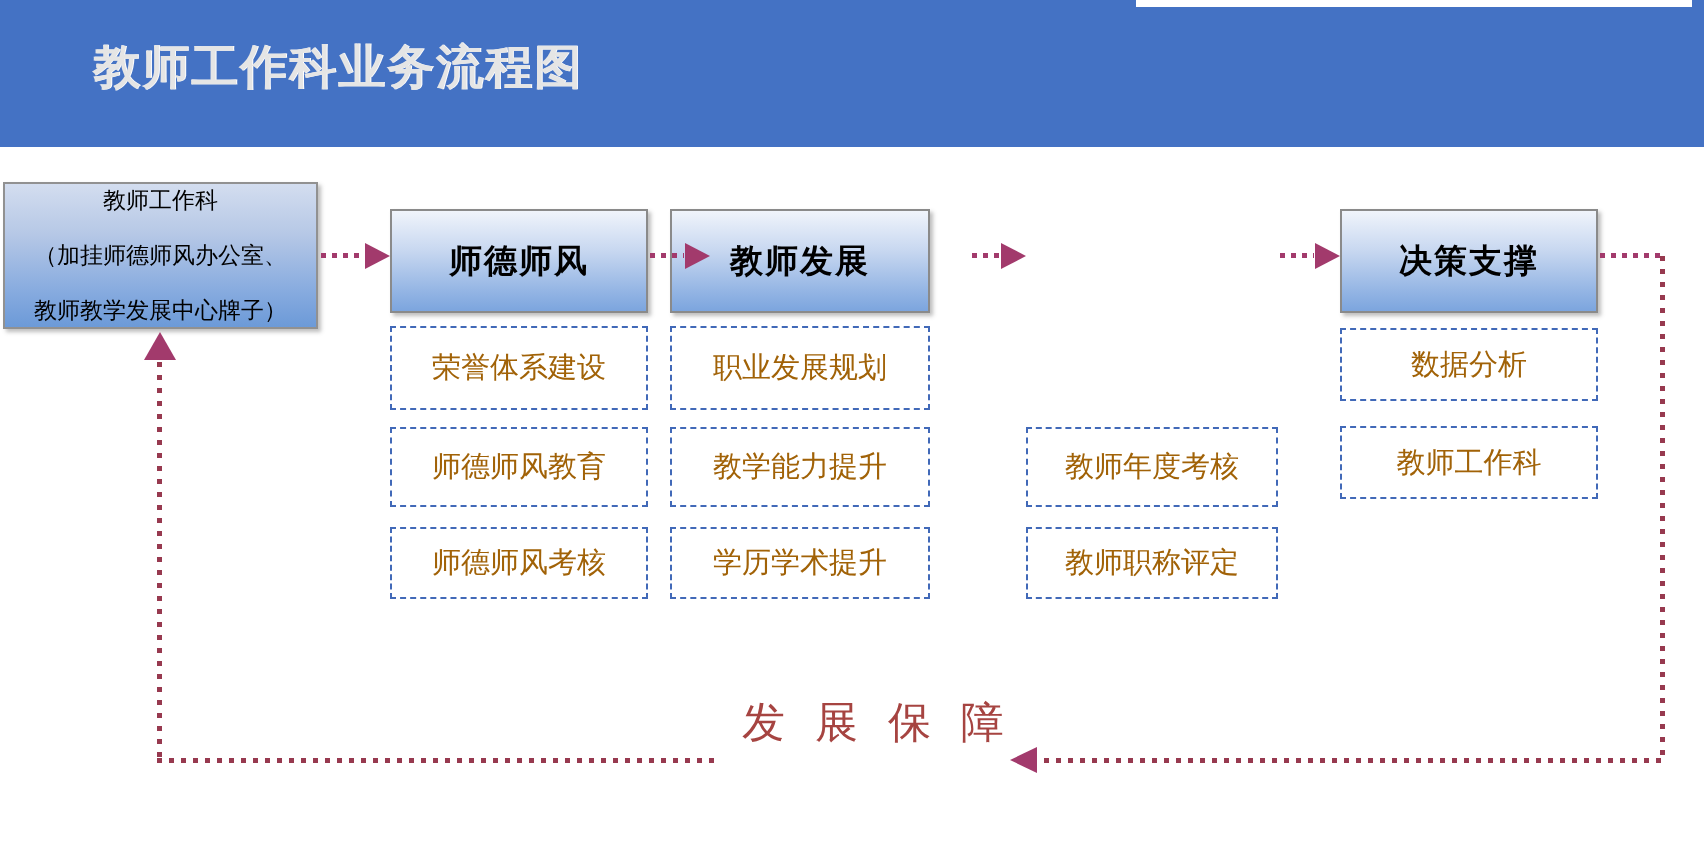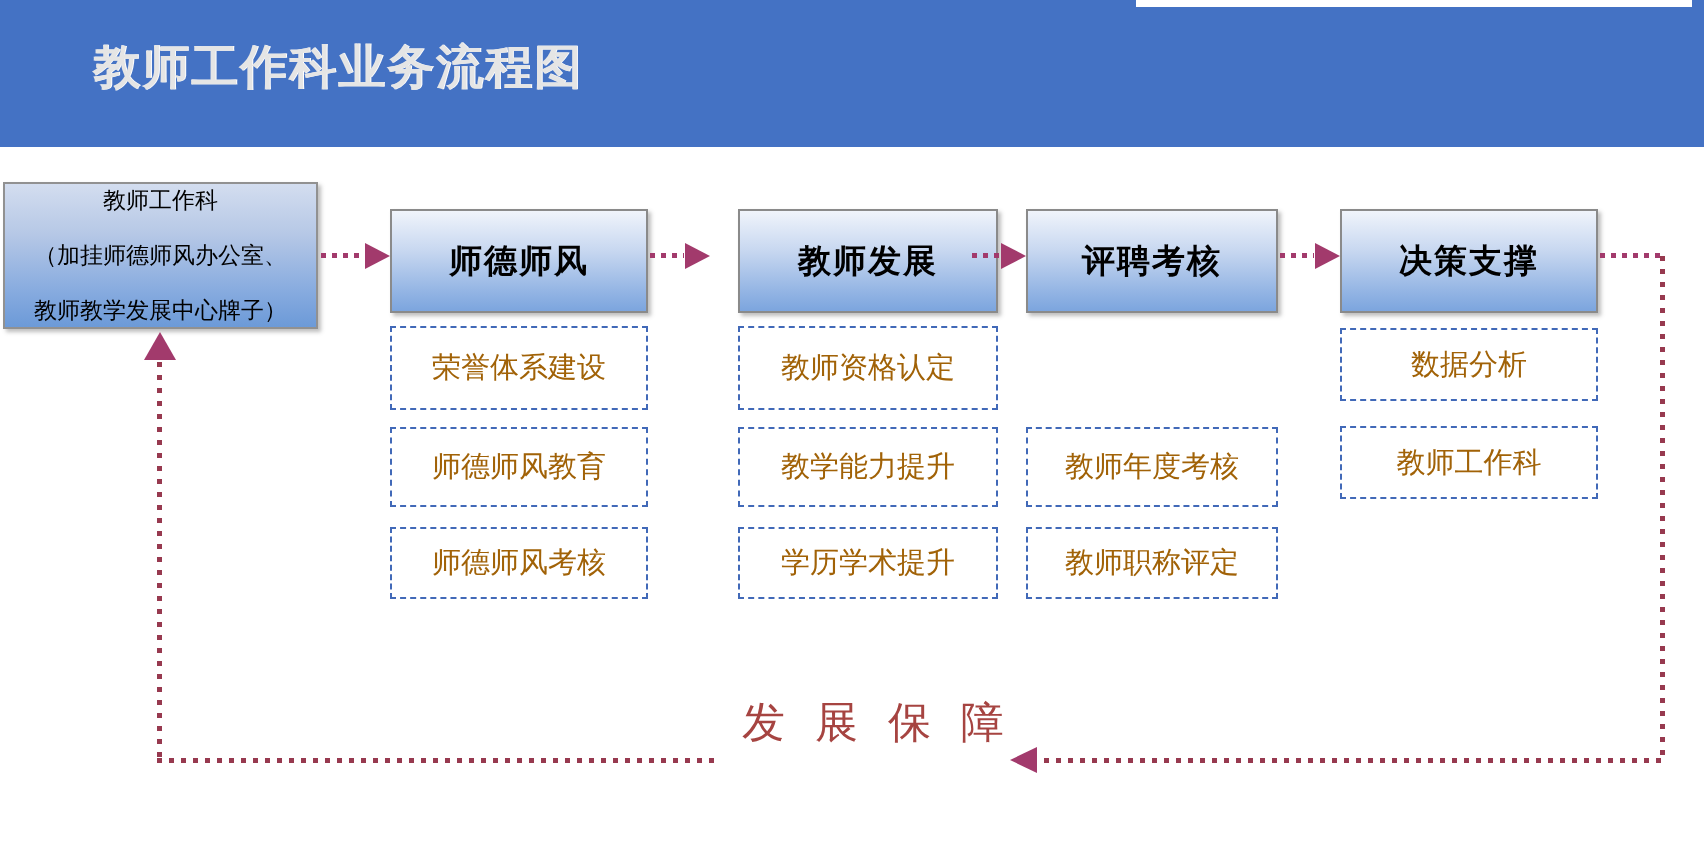--- a/index.html
+++ b/index.html
@@ -89,29 +89,28 @@
     <div class="line">教师教学发展中心牌子）</div>
   </div>
 
   <div class="col" style="left:390px;width:258px;">
     <div class="hdr">师德师风</div>
     <div class="sub r1">荣誉体系建设</div>
     <div class="sub r2">师德师风教育</div>
     <div class="sub r3">师德师风考核</div>
   </div>
 
-  <div class="col" style="left:738px;width:260px;">
+  <div class="col" style="left:670px;width:260px;">
     <div class="hdr">教师发展</div>
-    <div class="sub r1">教师资格认定</div>
+    <div class="sub r1">职业发展规划</div>
     <div class="sub r2">教学能力提升</div>
     <div class="sub r3">学历学术提升</div>
   </div>
 
   <div class="col" style="left:1026px;width:252px;">
-    <div class="hdr">评聘考核</div>
     <div class="sub r2">教师年度考核</div>
     <div class="sub r3">教师职称评定</div>
   </div>
 
   <div class="col" style="left:1340px;width:258px;">
     <div class="hdr">决策支撑</div>
     <div class="sub c4r1">数据分析</div>
     <div class="sub c4r2">教师工作科</div>
   </div>
 

